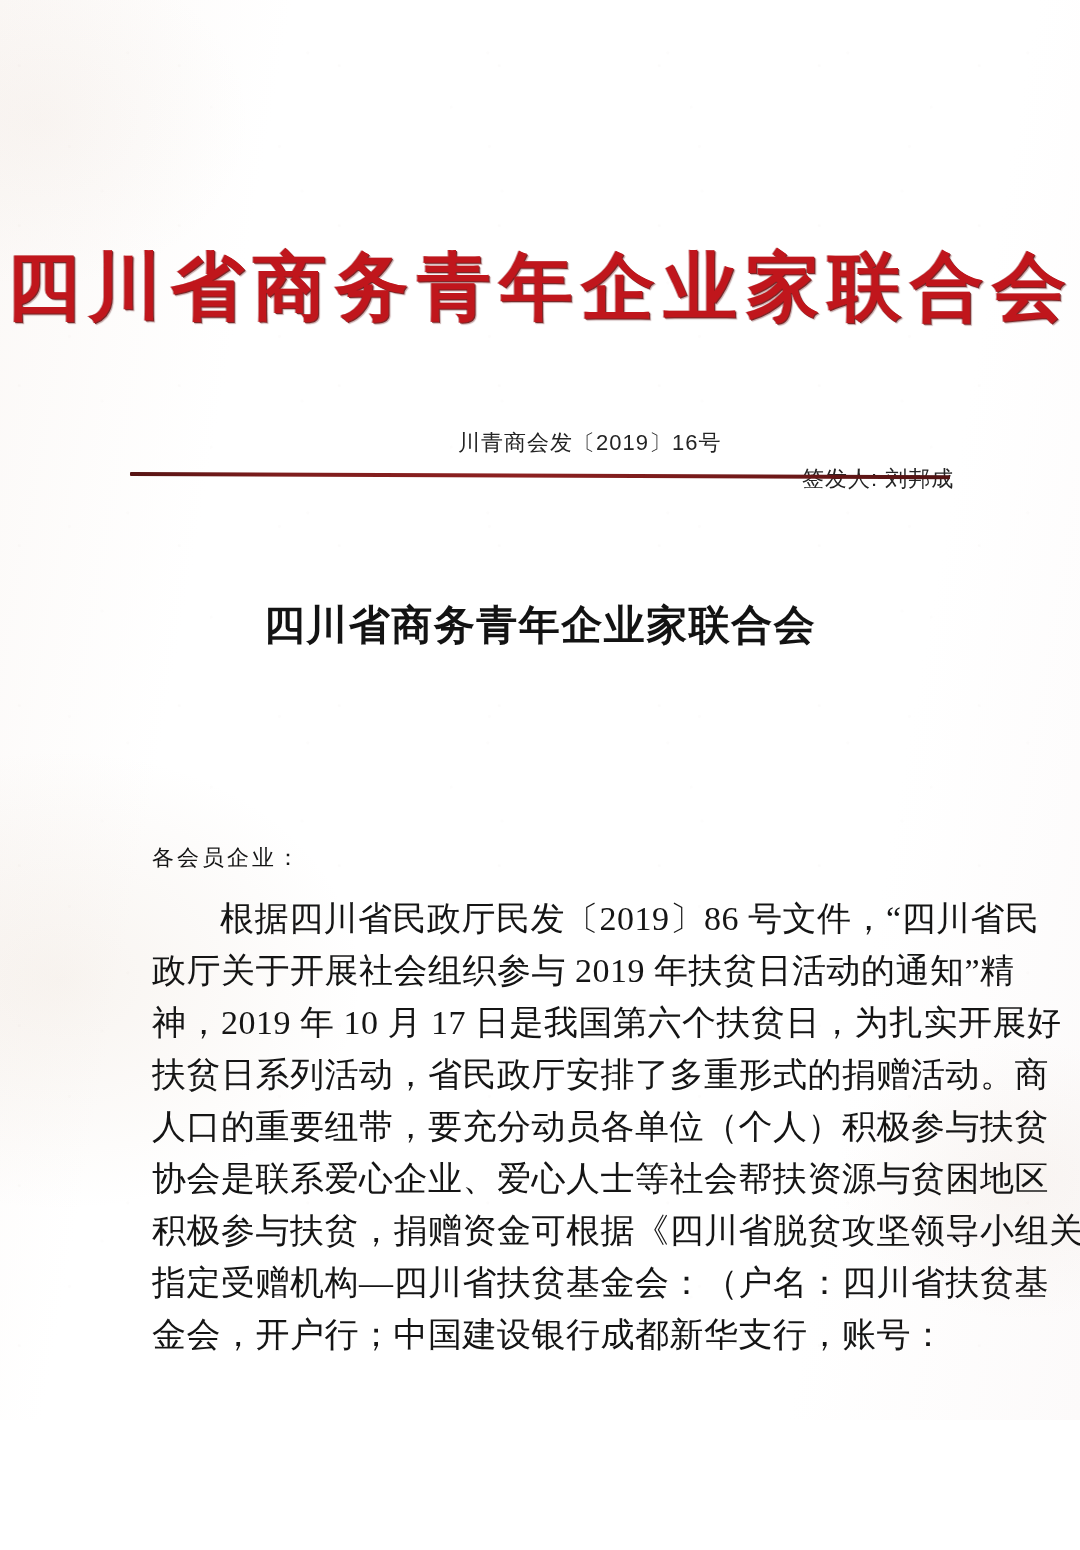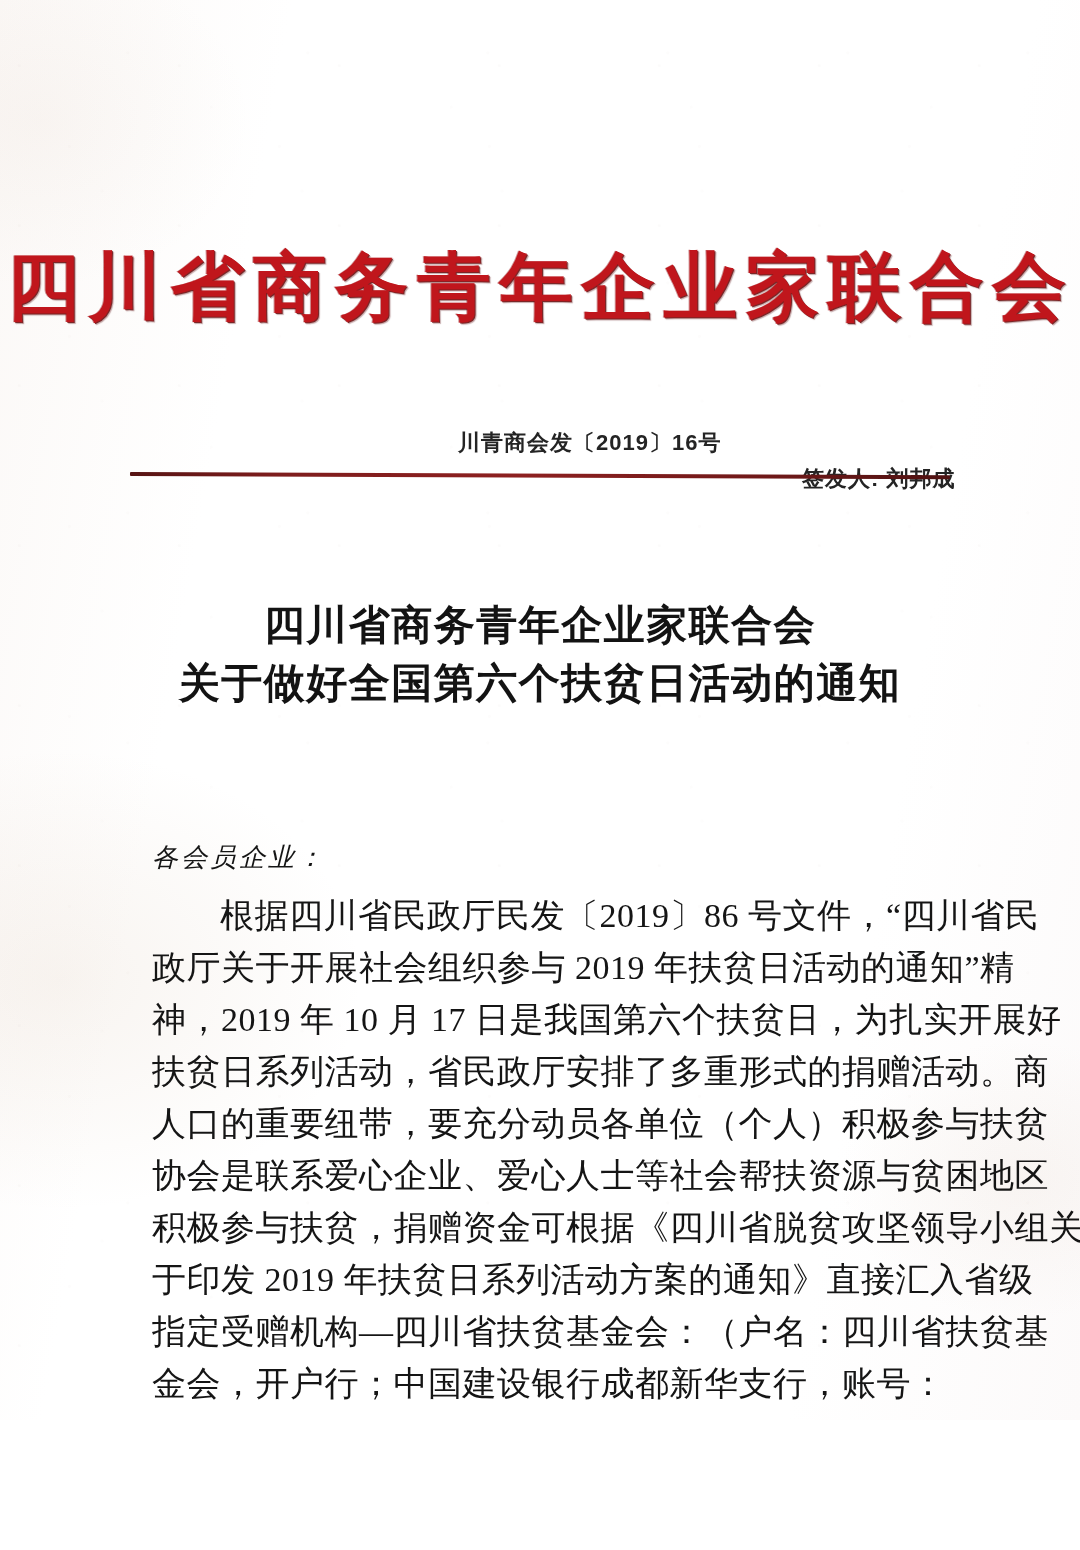--- a/index.html
+++ b/index.html
@@ -76,21 +76,21 @@
     top: 428px;
     width: 820px;
     height: 36px;
   }
 
   .docnum-text {
     position: absolute;
     top: 0;
     font-family: "Liberation Sans", "DejaVu Sans", sans-serif;
     font-size: 22px;
-    font-weight: bold;
+    font-weight: normal;
     letter-spacing: 1px;
     color: #242424;
     white-space: nowrap;
   }
 
   #docnum-left  { left: 328px; }
   #docnum-right { left: 672px; margin-top: 36px; }
 
   
   #red-rule {
@@ -128,71 +128,69 @@
   
   #body-block {
     position: absolute;
     left: 152px;
     top: 832px;
     width: 792px;
   }
 
   #salutation {
     font-family: "Liberation Serif", "DejaVu Serif", serif;
-    font-size: 26px;
+    font-size: 22px;
     line-height: 52px;
     letter-spacing: 3px;
     color: #151515;
-    margin-bottom: 6px;
+    margin-bottom: 0;
     white-space: nowrap;
-    font-style: italic;
   }
 
   .body-line {
     font-family: "Liberation Serif", "DejaVu Serif", serif;
     font-size: 34px;
     line-height: 52px;
     letter-spacing: 0.5px;
     color: #151515;
     white-space: nowrap;
   }
 
   .body-line.indent {
     text-indent: 68px;
+    margin-top: 9px;
   }
 </style>
 </head>
 <body>
 
 <div id="page">
 
   <div id="masthead">
     <div id="masthead-title">四川省商务青年企业家联合会</div>
   </div>
 
   <div id="docnum-row">
     <div id="docnum-left" class="docnum-text">川青商会发〔2019〕16号</div>
     <div id="docnum-right" class="docnum-text">签发人: 刘邦成</div>
   </div>
 
   <div id="red-rule"></div>
 
   <div id="doc-title">
     <span class="title-line">四川省商务青年企业家联合会</span>
-    <span class="title-line">关于做好全国第六个扶贫日活动的通知</span>
   </div>
 
   <div id="body-block">
     <div id="salutation">各会员企业：</div>
 
     <div class="body-line indent">根据四川省民政厅民发〔2019〕86 号文件，“四川省民</div>
     <div class="body-line">政厅关于开展社会组织参与 2019 年扶贫日活动的通知”精</div>
     <div class="body-line">神，2019 年 10 月 17 日是我国第六个扶贫日，为扎实开展好</div>
     <div class="body-line">扶贫日系列活动，省民政厅安排了多重形式的捐赠活动。商</div>
     <div class="body-line">人口的重要纽带，要充分动员各单位（个人）积极参与扶贫</div>
     <div class="body-line">协会是联系爱心企业、爱心人士等社会帮扶资源与贫困地区</div>
     <div class="body-line">积极参与扶贫，捐赠资金可根据《四川省脱贫攻坚领导小组关</div>
-    <div class="body-line">于印发 2019 年扶贫日系列活动方案的通知》直接汇入省级</div>
     <div class="body-line">指定受赠机构—四川省扶贫基金会：（户名：四川省扶贫基</div>
     <div class="body-line">金会，开户行；中国建设银行成都新华支行，账号：</div>
   </div>
 
 </div>
 
 </body></html>

